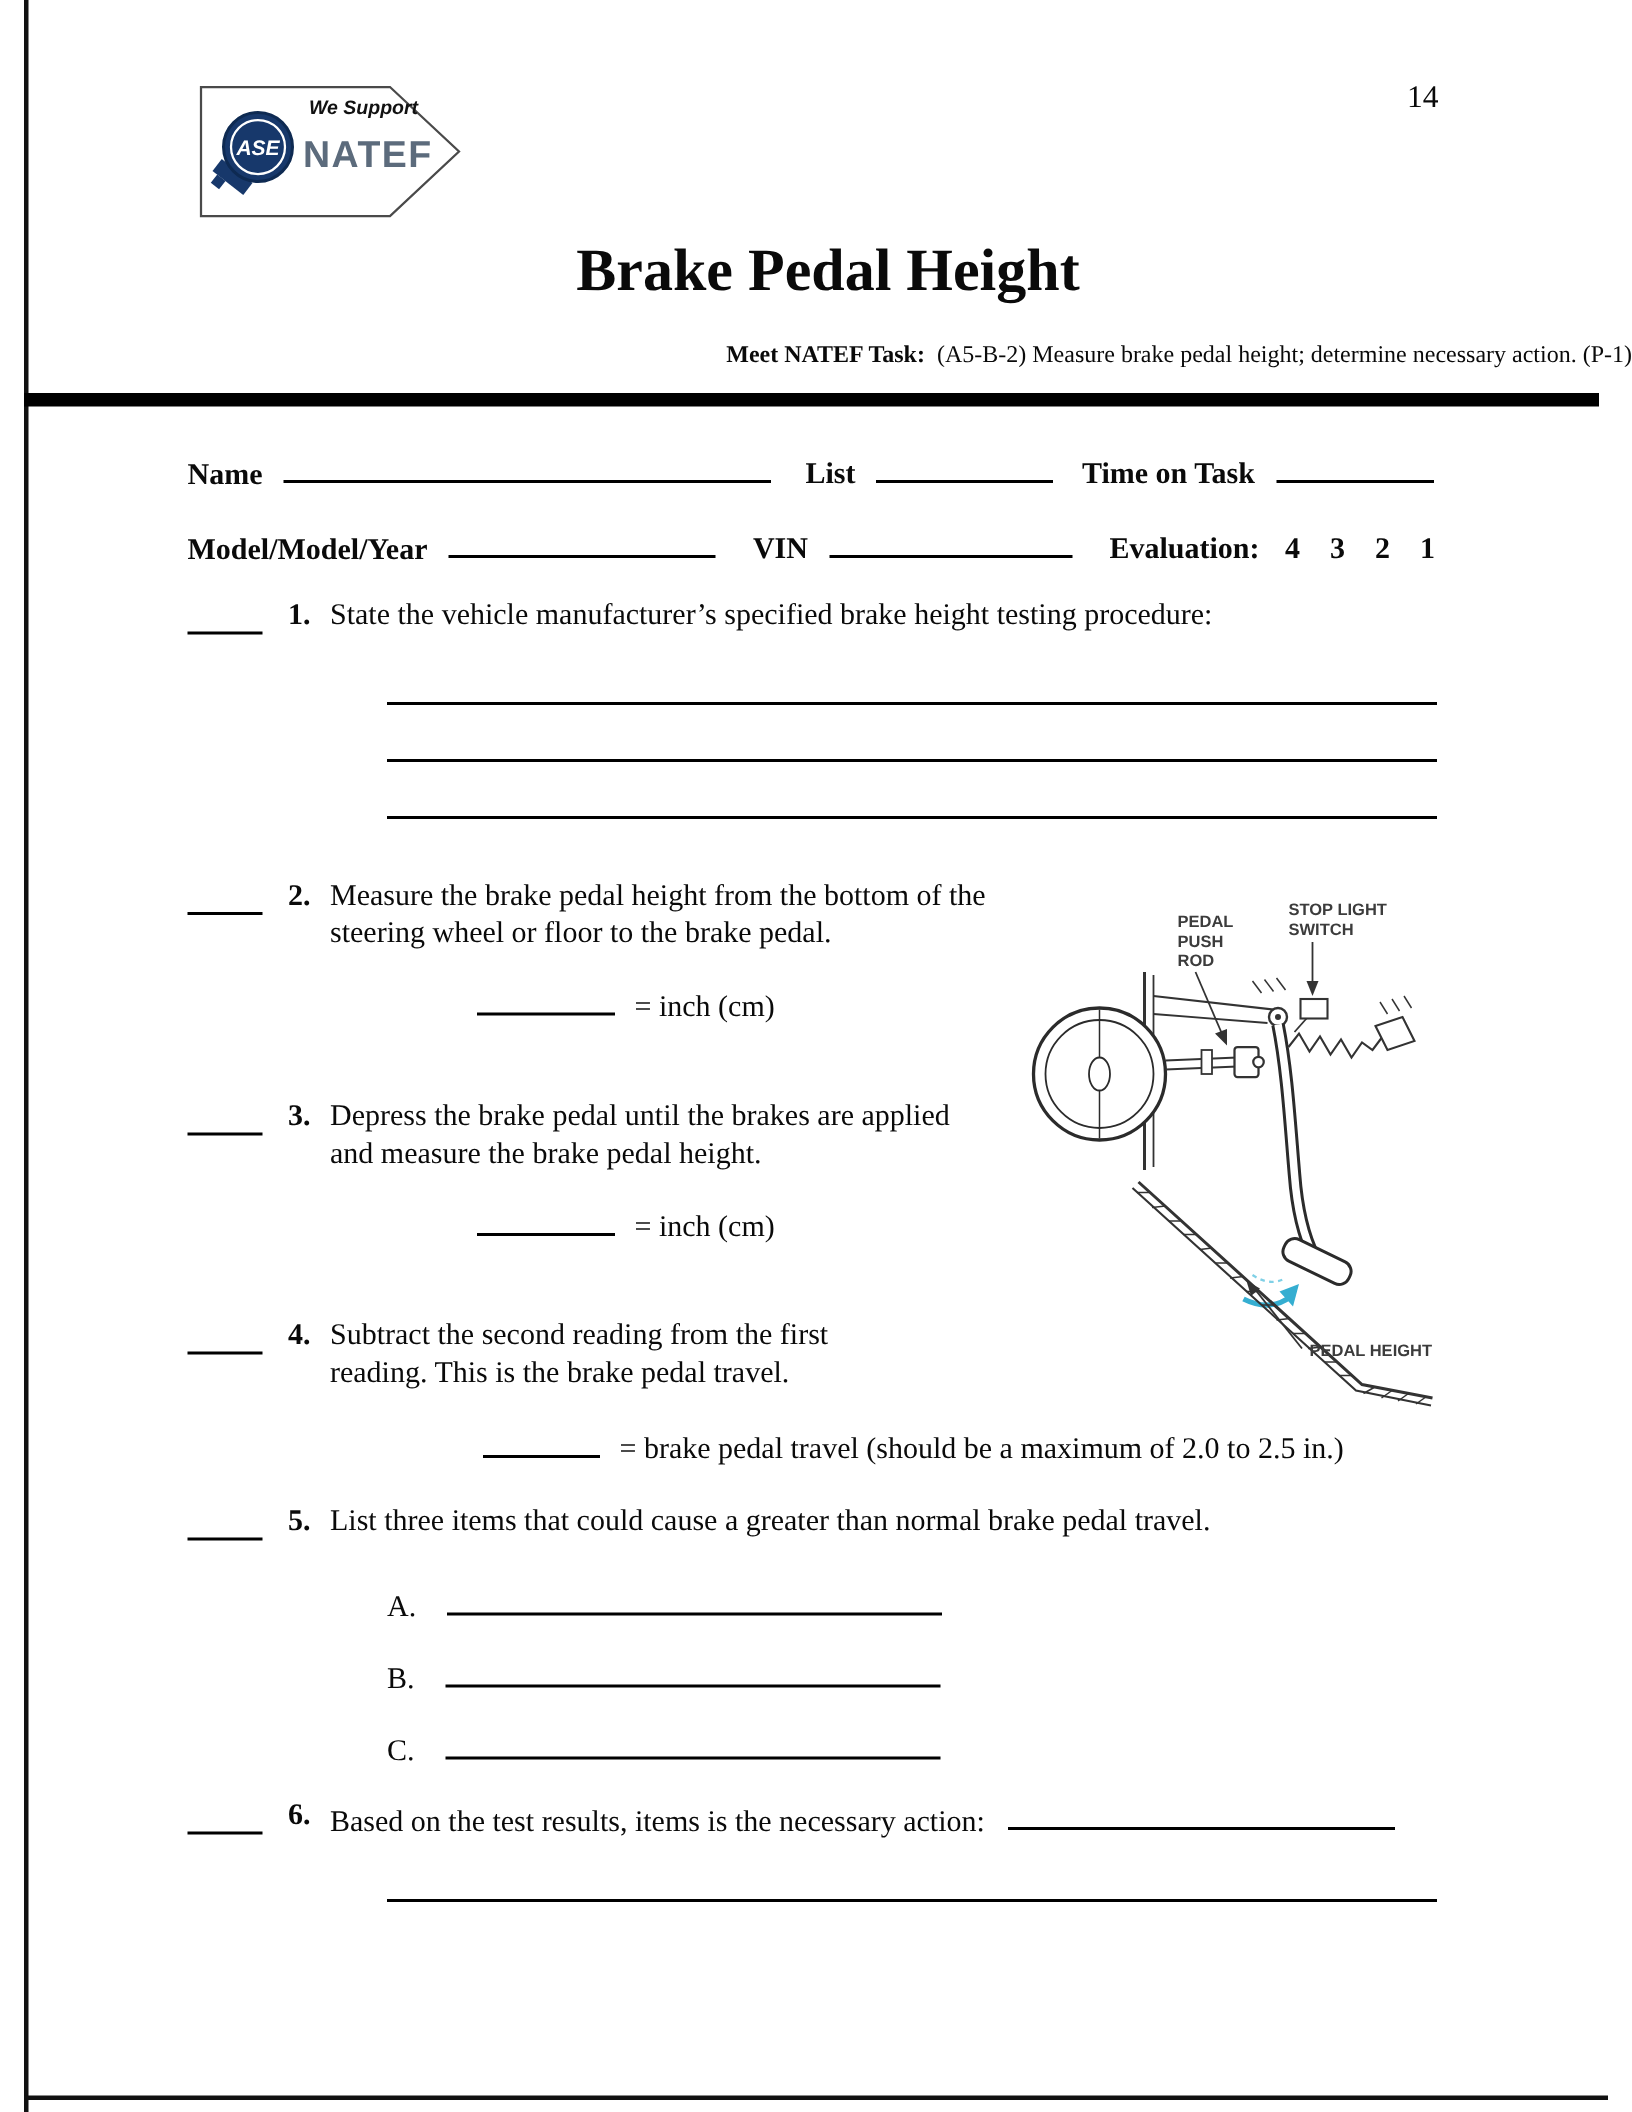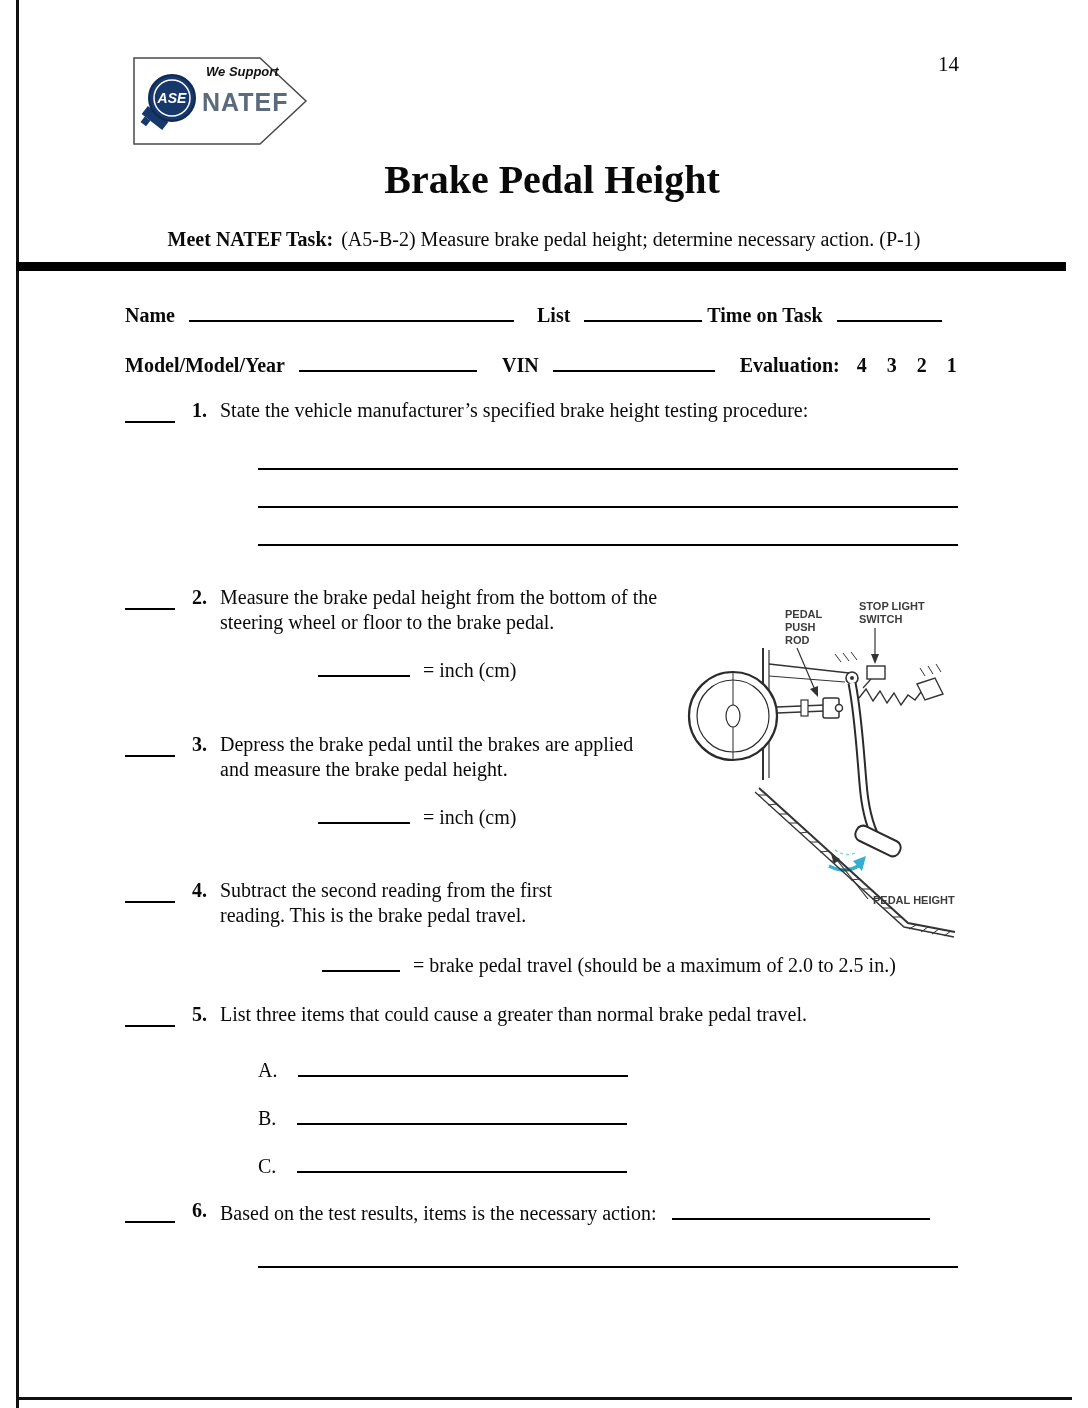--- a/index.html
+++ b/index.html
@@ -39,32 +39,32 @@
     <circle cx="40" cy="45" r="23" fill="#17386b" stroke="#0e2a52" stroke-width="2"></circle>
     <circle cx="40" cy="45" r="18" fill="none" stroke="#ffffff" stroke-width="1.5"></circle>
     <text x="40" y="50" font-size="14" font-weight="bold" font-style="italic" fill="#ffffff" text-anchor="middle" font-family="Liberation Sans, sans-serif">ASE</text>
   </g>
   <text x="74" y="23" font-size="13" font-weight="bold" font-style="italic" fill="#111111" font-family="Liberation Sans, sans-serif">We Support</text>
   <text x="70" y="58" font-size="25" font-weight="bold" fill="#5c6b7c" letter-spacing="1" font-family="Liberation Sans, sans-serif">NATEF</text>
 </svg>
 
 <div class="abs bold" style="left:16px;right:0;top:156px;text-align:center;font-size:40px;">Brake Pedal Height</div>
 
-<div class="abs" style="left:0;right:0;top:228px;text-align:center;font-size:20px;">
+<div class="abs" style="left:0;right:0;top:228px;text-align:right;font-size:16px;">
   <span class="bold" style="margin-right:8px;">Meet NATEF Task:</span><span>(A5-B-2) Measure brake pedal height; determine necessary action. (P-1)</span>
 </div>
 
 <div class="thickbar"></div>
 
 <div class="formrow" style="left:125px;top:300px;">
   <span class="bold">Name</span>
   <span class="line" style="width:325px;margin-left:9px;"></span>
   <span class="bold" style="margin-left:18px;">List</span>
   <span class="line" style="width:118px;margin-left:9px;"></span>
-  <span class="bold" style="text-align:center;">Time on Task</span>
+  <span class="bold" style="margin-left:14px;text-align:center;">Time on Task</span>
   <span class="line" style="width:105px;margin-left:9px;"></span>
 </div>
 
 <div class="formrow" style="left:125px;top:350px;">
   <span class="bold">Model/Model/Year</span>
   <span class="line" style="width:178px;margin-left:9px;"></span>
   <span class="bold" style="margin-left:20px;">VIN</span>
   <span class="line" style="width:162px;margin-left:9px;"></span>
   <span class="bold" style="margin-left:20px;">Evaluation:</span>
   <span class="bold" style="margin-left:12px;white-space:pre;">4    3    2    1</span>

